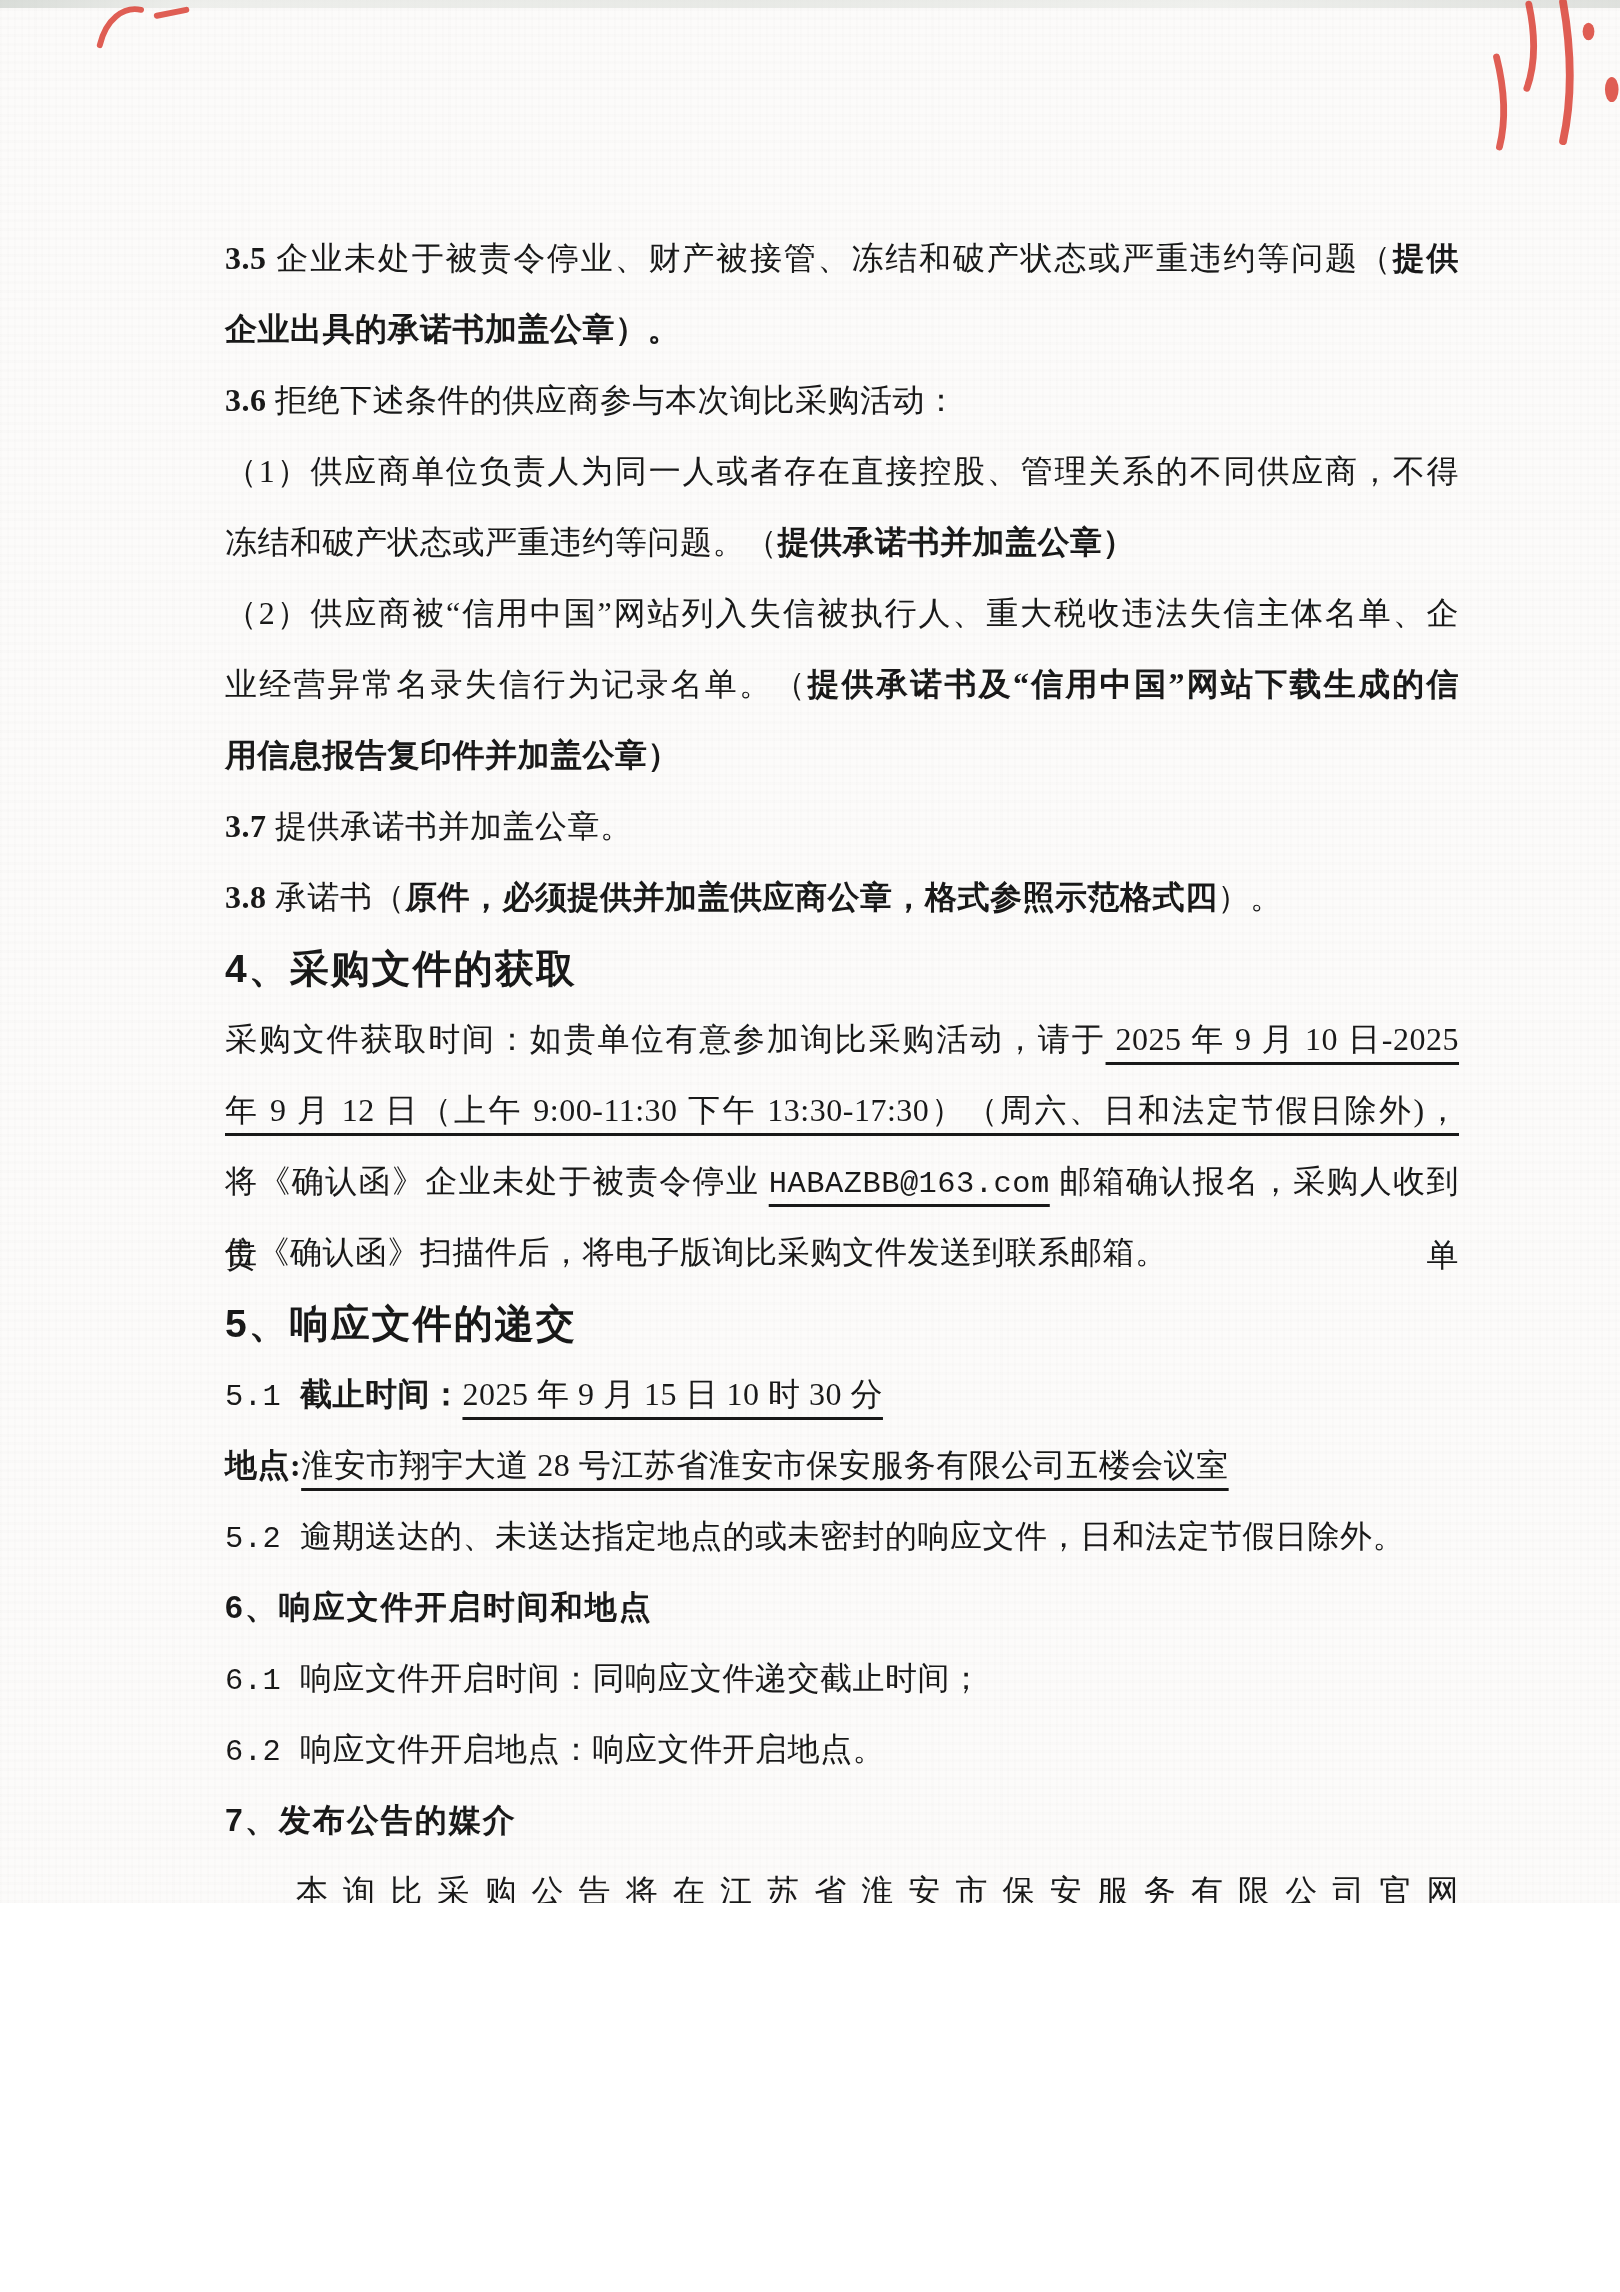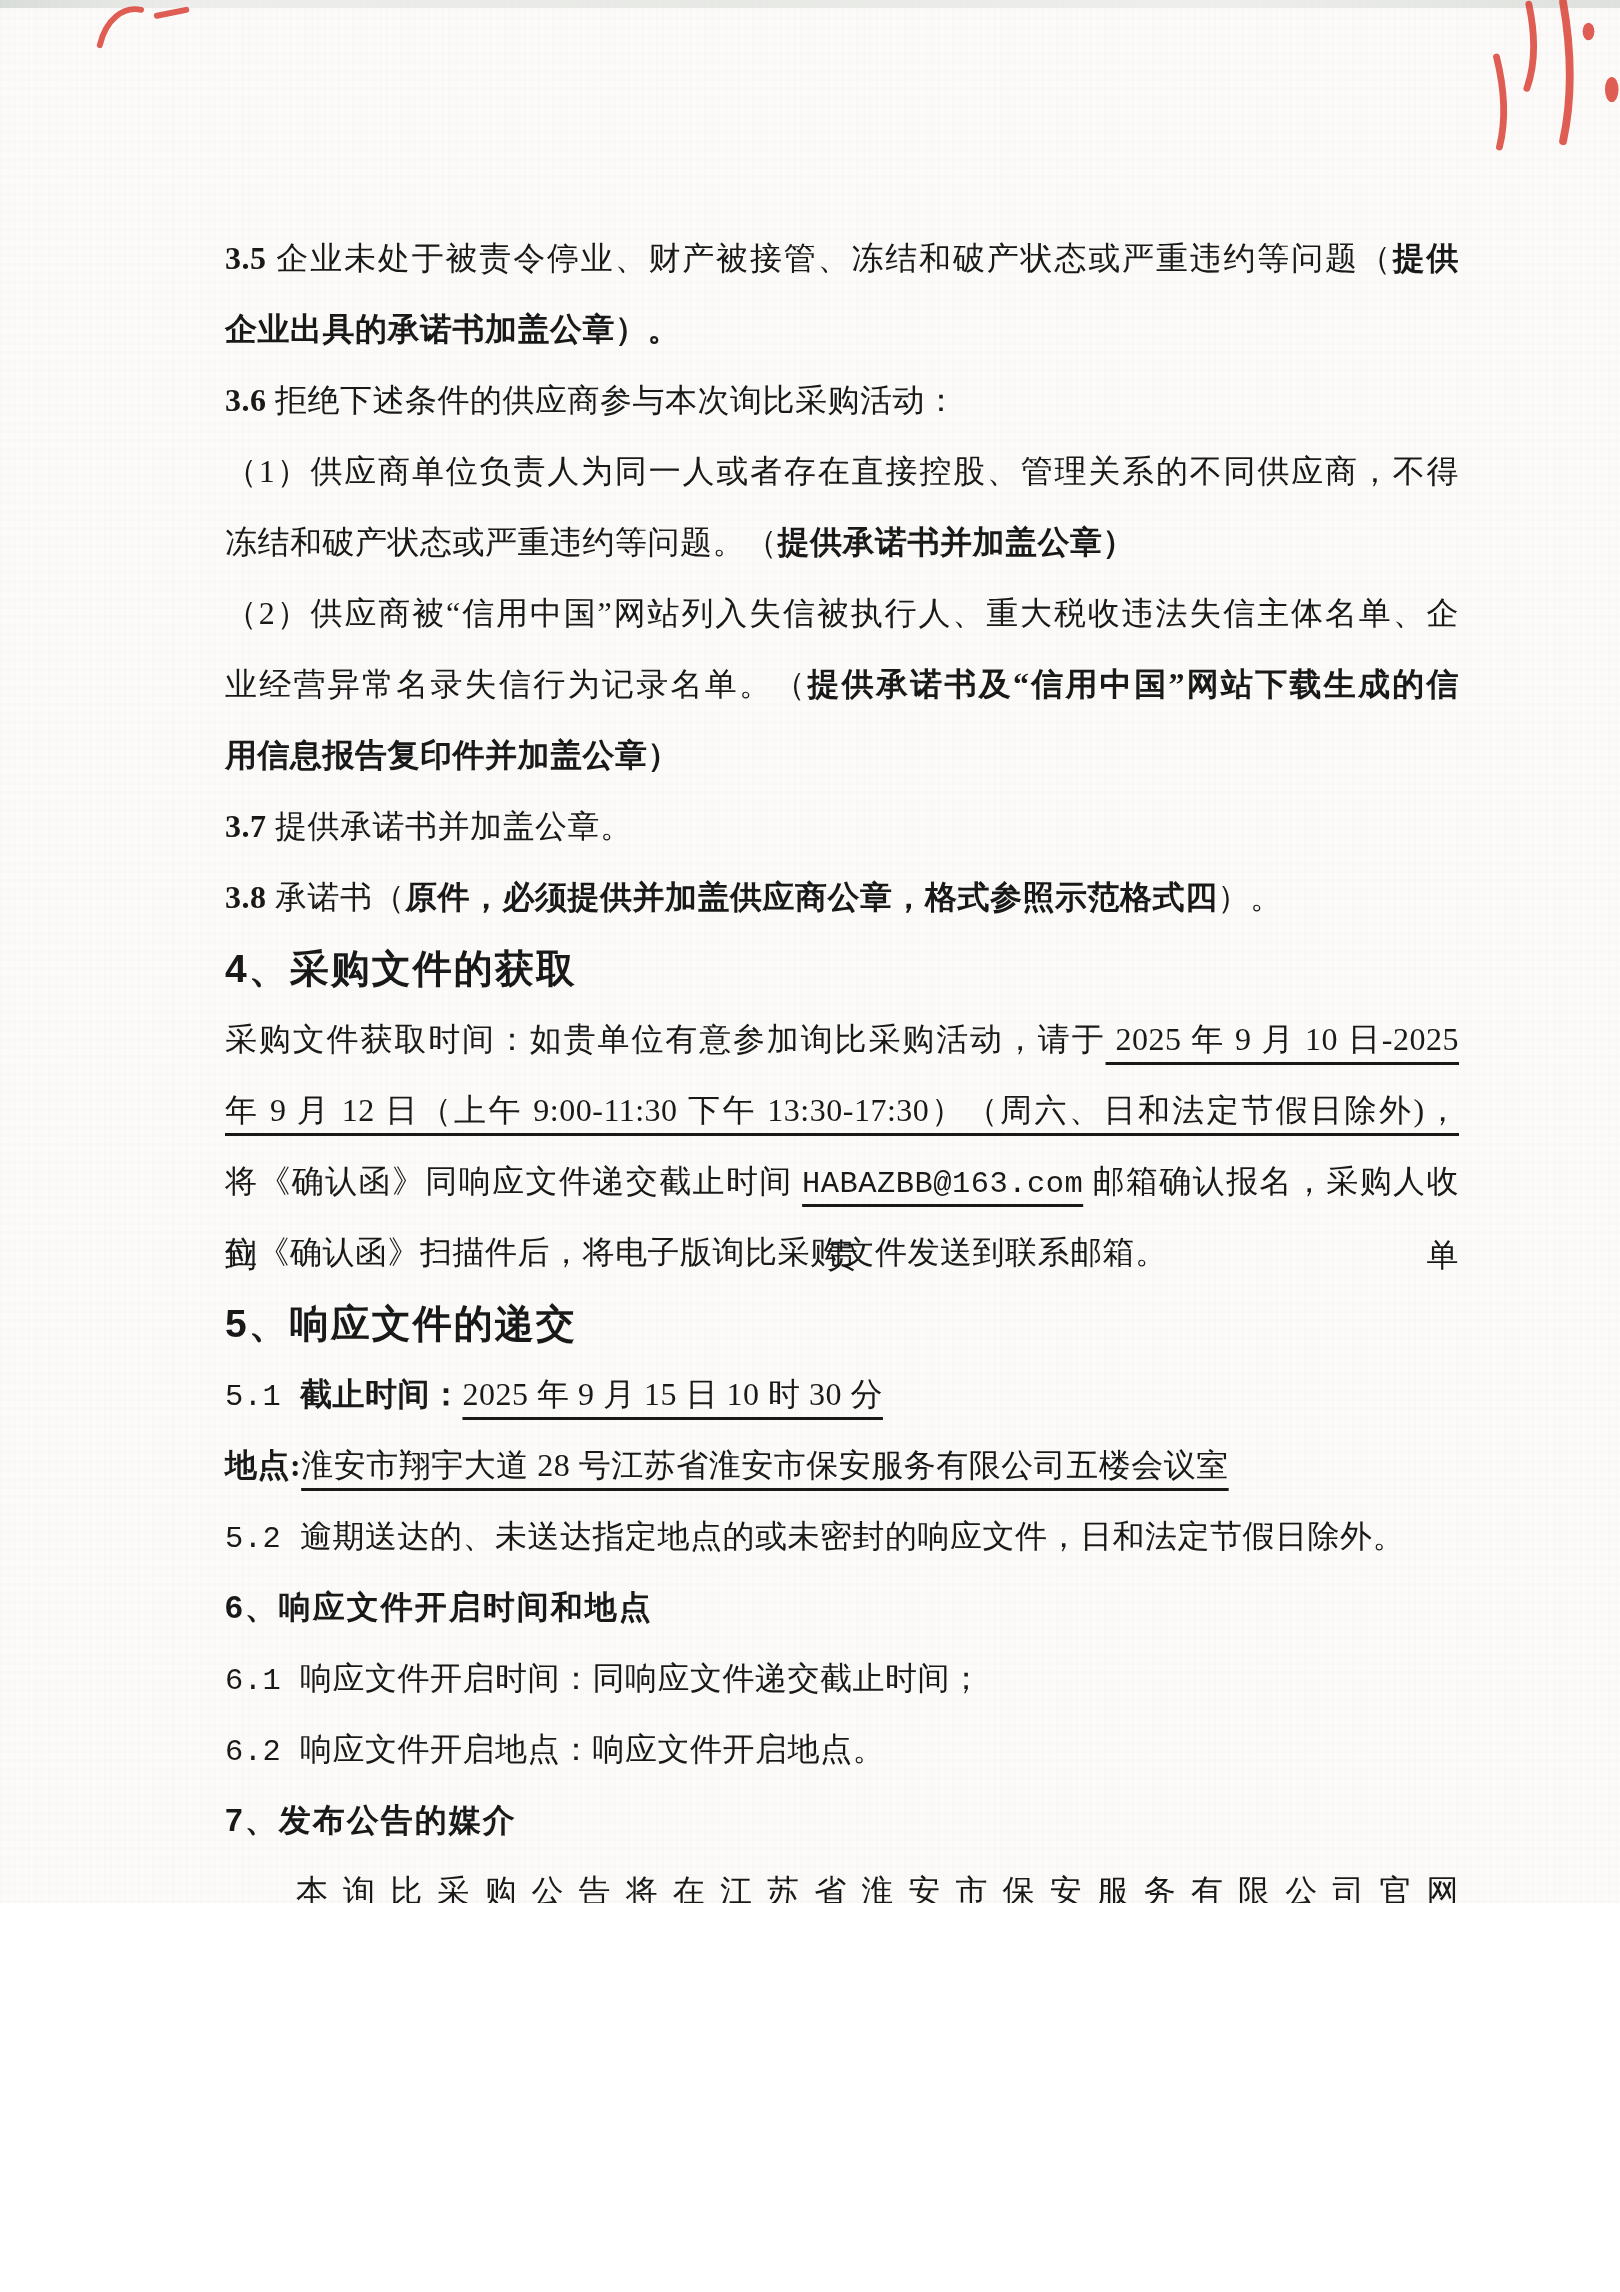--- a/index.html
+++ b/index.html
@@ -90,21 +90,21 @@
     <div class="line"><span class="b">3.7 </span><span>提供承诺书并加盖公章。</span></div>
 
     <div class="line"><span class="b">3.8 </span><span>承诺书（</span><span class="b">原件，必须提供并加盖供应商公章，格式参照示范格式四</span><span>）。</span></div>
 
     <div class="line hd lg"><span>4、采购文件的获取</span></div>
 
     <div class="line fill"><span>采购文件获取时间：如贵单位有意参加询比采购活动，请于</span><span class="u"> 2025 年 9 月 10 日-2025</span></div>
 
     <div class="line fill"><span class="u">年 9 月 12 日（上午 9:00-11:30 下午 13:30-17:30）（周六、日和法定节假日除外)，</span></div>
 
-    <div class="line fill"><span>将《确认函》同响应文件递交截止时间 </span><span class="u m">HABAZBB@163.com</span><span> 邮箱确认报名，采购人收到贵单</span></div>
+    <div class="line fill"><span>将《确认函》企业未处于被责令停业 </span><span class="u m">HABAZBB@163.com</span><span> 邮箱确认报名，采购人收到贵单</span></div>
 
     <div class="line"><span>位《确认函》扫描件后，将电子版询比采购文件发送到联系邮箱。</span></div>
 
     <div class="line hd lg"><span>5、响应文件的递交</span></div>
 
     <div class="line"><span class="m">5.1 </span><span class="b">截止时间：</span><span class="u">2025 年 9 月 15 日 10 时 30 分</span></div>
 
     <div class="line"><span class="b">地点:</span><span class="u">淮安市翔宇大道 28 号江苏省淮安市保安服务有限公司五楼会议室</span></div>
 
     <div class="line"><span class="m">5.2 </span><span>逾期送达的、未送达指定地点的或未密封的响应文件，日和法定节假日除外。</span></div>

